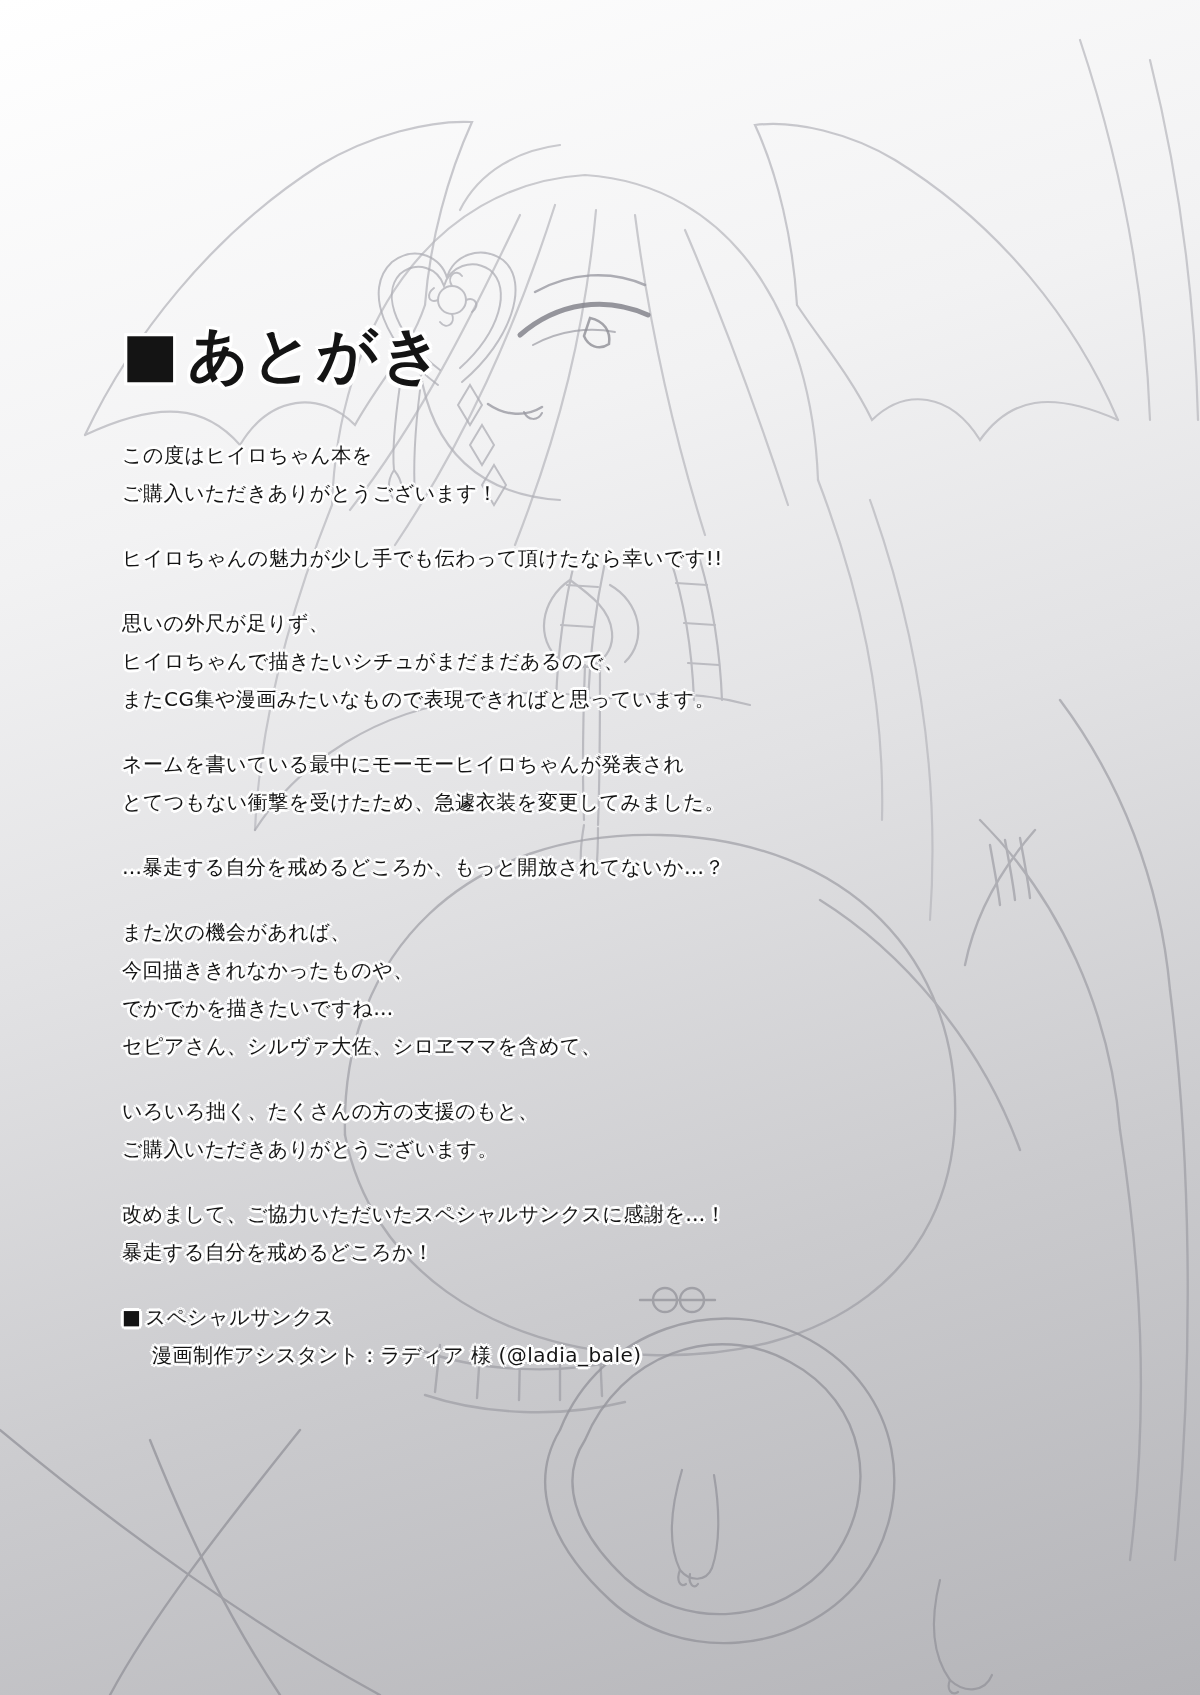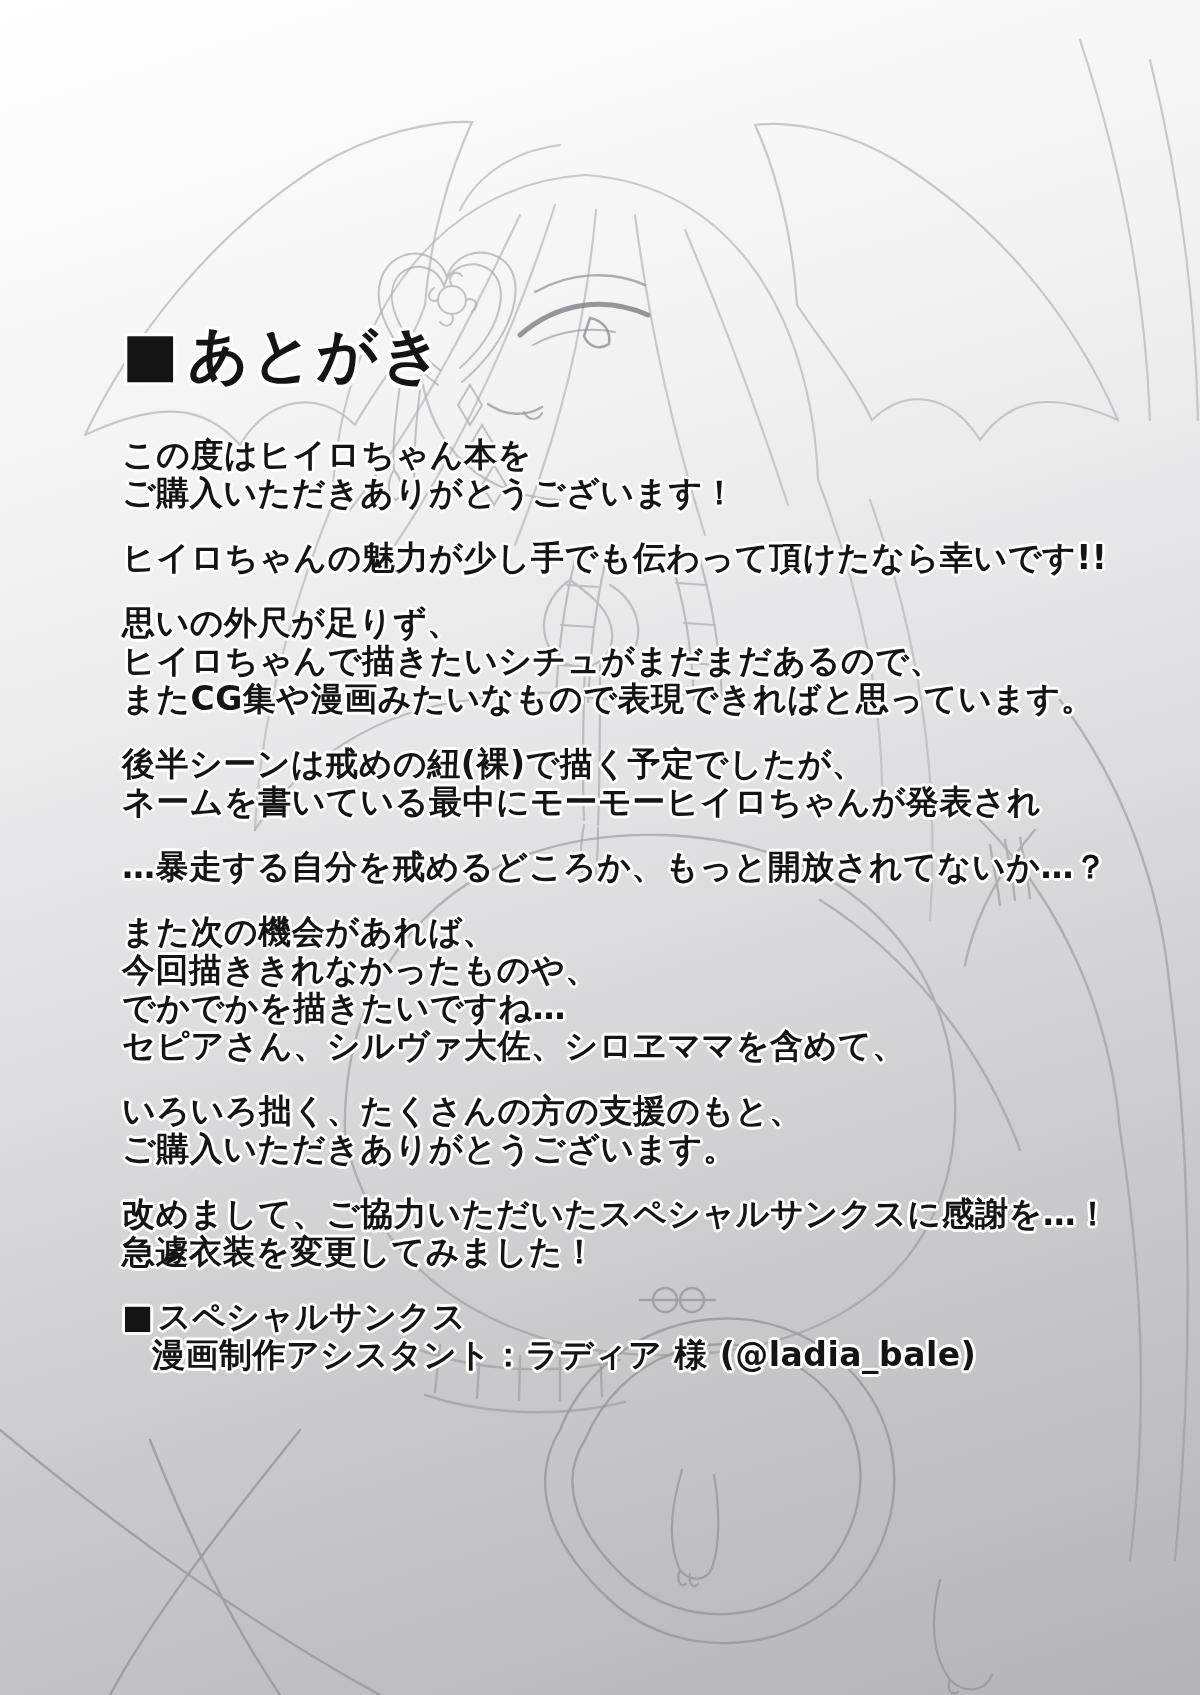--- a/index.html
+++ b/index.html
@@ -18,21 +18,21 @@
   .title{
     margin:0 0 46px 0;
     font-size:60px;line-height:1.2;font-weight:bold;letter-spacing:3px;
     display:flex;align-items:center;gap:6px;
     text-shadow:
       -3px -3px 0 #fff,3px -3px 0 #fff,-3px 3px 0 #fff,3px 3px 0 #fff,
       -3px 0 0 #fff,3px 0 0 #fff,0 -3px 0 #fff,0 3px 0 #fff;
   }
   .para{
     margin:0 0 27px 0;
-    font-size:33px;line-height:38px;font-weight:bold;
+    font-size:20px;line-height:38px;font-weight:normal;
     letter-spacing:0.5px;
     text-shadow:
       -2px -2px 0 #fff,2px -2px 0 #fff,-2px 2px 0 #fff,2px 2px 0 #fff,
       -3px 0 0 #fff,3px 0 0 #fff,0 -3px 0 #fff,0 3px 0 #fff;
   }
   .ln{display:block;white-space:nowrap;}
   .thanks-heading{display:flex;align-items:center;gap:4px;}
   .credit{padding-left:30px;}
 </style>
 </head>
@@ -169,43 +169,43 @@
       <span class="ln">ヒイロちゃんの魅力が少し手でも伝わって頂けたなら幸いです!!</span>
     </p>
 
     <p class="para">
       <span class="ln">思いの外尺が足りず、</span>
       <span class="ln">ヒイロちゃんで描きたいシチュがまだまだあるので、</span>
       <span class="ln">またCG集や漫画みたいなもので表現できればと思っています。</span>
     </p>
 
     <p class="para">
-      <span class="ln">後半シーンは戒めの紐(裸)で描く予定でしたが、</span>
       <span class="ln">ネームを書いている最中にモーモーヒイロちゃんが発表され</span>
+      <span class="ln">とてつもない衝撃を受けたため、急遽衣装を変更してみました。</span>
     </p>
 
     <p class="para">
       <span class="ln">…暴走する自分を戒めるどころか、もっと開放されてないか…？</span>
     </p>
 
     <p class="para">
       <span class="ln">また次の機会があれば、</span>
       <span class="ln">今回描ききれなかったものや、</span>
       <span class="ln">でかでかを描きたいですね…</span>
       <span class="ln">セピアさん、シルヴァ大佐、シロヱママを含めて、</span>
     </p>
 
     <p class="para">
       <span class="ln">いろいろ拙く、たくさんの方の支援のもと、</span>
       <span class="ln">ご購入いただきありがとうございます。</span>
     </p>
 
     <p class="para">
       <span class="ln">改めまして、ご協力いただいたスペシャルサンクスに感謝を…！</span>
-      <span class="ln">急遽衣装を変更してみました！</span>
+      <span class="ln">暴走する自分を戒めるどころか！</span>
     </p>
 
     <p class="para">
       <span class="ln thanks-heading">
         <span>■</span>
         <span>スペシャルサンクス</span>
       </span>
       <span class="ln credit">漫画制作アシスタント：ラディア 様 (@ladia_bale)</span>
     </p>
 

